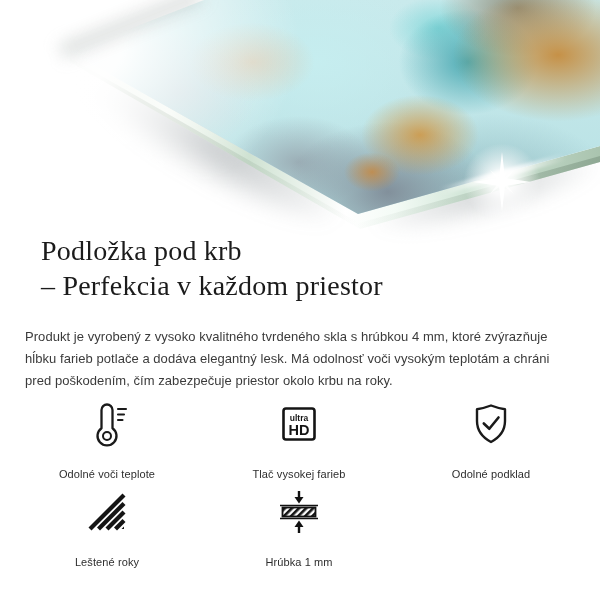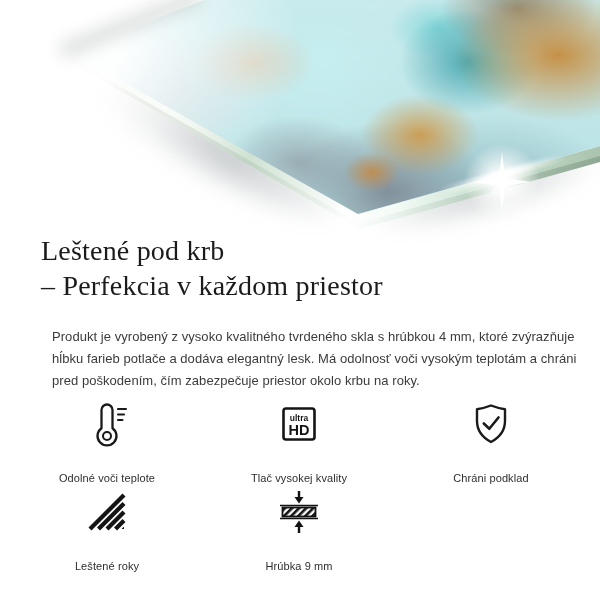--- a/index.html
+++ b/index.html
@@ -47,29 +47,29 @@
       background:linear-gradient(90deg,rgba(255,255,255,0) 0%,#ffffff 48%,rgba(255,255,255,0) 100%);
       transform:rotate(-15.5deg);filter:blur(1.5px);}
   .sparkle-glow{position:absolute;left:462px;top:142px;width:80px;height:80px;
       background:radial-gradient(circle,rgba(255,255,255,1) 0%,rgba(255,255,255,.85) 22%,rgba(255,255,255,0) 68%);}
   .sparkle{position:absolute;left:467px;top:147px;}
 
   
   .title{position:absolute;left:41px;top:233px;
       font-family:"Liberation Serif","DejaVu Serif",serif;
       font-size:28px;line-height:35px;color:#1b1b1b;font-weight:400;letter-spacing:.2px;}
-  .desc{position:absolute;left:52px;top:313px;width:532px;
+  .desc{position:absolute;left:25px;top:313px;width:532px;
       font-size:13px;line-height:22px;color:#3b3b3b;letter-spacing:.05px;}
 
   
   .features{position:absolute;left:11px;top:398px;width:576px;
       display:grid;grid-template-columns:repeat(3,192px);}
-  .feature{height:88px;display:flex;flex-direction:column;align-items:center;padding-top:2px;box-sizing:border-box;gap:16px;}
+  .feature{height:88px;display:flex;flex-direction:column;align-items:center;padding-top:2px;box-sizing:border-box;}
   .feature .icn{width:48px;height:48px;display:flex;align-items:center;justify-content:center;}
-  .feature .lbl{margin-top:8px;font-size:11px;color:#2e2e2e;letter-spacing:.1px;}
+  .feature .lbl{margin-top:20px;font-size:11px;color:#2e2e2e;letter-spacing:.1px;}
   svg{display:block;}
 </style>
 </head>
 <body>
 
 <div class="page">
 
   <div class="hero">
     <div class="shadow-left"></div>
     <div class="shadow-right"></div>
@@ -80,21 +80,21 @@
     <div class="corner-shade"></div>
     <div class="sparkle-streak"></div>
     <div class="sparkle-glow"></div>
     <svg class="sparkle" width="70" height="70" viewBox="0 0 70 70">
       <path d="M35,5 L38,31 L64,35 L38,39 L35,65 L32,39 L6,35 L32,31 Z" fill="#ffffff" opacity=".95"></path>
       <path d="M35,18 L37,33 L52,35 L37,37 L35,52 L33,37 L18,35 L33,33 Z" fill="#ffffff" opacity=".7" transform="rotate(45 35 35)"></path>
     </svg>
   </div>
 
   <div class="title">
-    <div>Leštené pod krb</div>
+    <div>Podložka pod krb</div>
     <div>– Perfekcia v každom priestor</div>
   </div>
 
   <p class="desc">Produkt je vyrobený z vysoko kvalitného tvrdeného skla s hrúbkou 4 mm, ktoré zvýrazňuje hĺbku farieb potlače a dodáva elegantný lesk. Má odolnosť voči vysokým teplotám a chráni pred poškodením, čím zabezpečuje priestor okolo krbu na roky.</p>
 
   <div class="features">
 
     <div class="feature">
       <span class="icn">
         <svg width="48" height="48" viewBox="0 0 48 48" fill="none" stroke="#1a1a1a">
@@ -107,31 +107,31 @@
     </div>
 
     <div class="feature">
       <span class="icn">
         <svg width="48" height="48" viewBox="0 0 48 48">
           <rect x="8.5" y="8.5" width="31" height="31" rx="2.5" fill="none" stroke="#141414" stroke-width="2.6"></rect>
           <text x="24" y="21" text-anchor="middle" font-family="Liberation Sans, sans-serif" font-size="8.5" font-weight="700" fill="#141414">ultra</text>
           <text x="24" y="35" text-anchor="middle" font-family="Liberation Sans, sans-serif" font-size="14.5" font-weight="800" fill="#141414">HD</text>
         </svg>
       </span>
-      <span class="lbl">Tlač vysokej kvality</span>
+      <span class="lbl">Tlač vysokej farieb</span>
     </div>
 
     <div class="feature">
       <span class="icn">
         <svg width="48" height="48" viewBox="0 0 48 48" fill="none" stroke="#1a1a1a">
           <path d="M24,5.5 C28.5,7.3 33.2,8.4 38,9.2 L38,21 C38,31 32.5,37.4 24,42 C15.5,37.4 10,31 10,21 L10,9.2 C14.8,8.4 19.5,7.3 24,5.5 Z" stroke-width="2.4" stroke-linejoin="round"></path>
           <path d="M16.8,23.5 L22.3,28.8 L31.5,17.5" stroke-width="2.6" stroke-linecap="round" stroke-linejoin="round"></path>
         </svg>
       </span>
-      <span class="lbl">Chráni podklad</span>
+      <span class="lbl">Odolné podklad</span>
     </div>
 
 
     <div class="feature">
       <span class="icn">
         <svg width="48" height="48" viewBox="0 0 48 48" stroke="#151515">
           <path d="M7,41 L41,7" stroke-width="4.2" fill="none"></path>
           <path d="M15.5,41 L41,15.5" stroke-width="4.2" fill="none"></path>
           <path d="M24,41 L41,24" stroke-width="4.2" fill="none"></path>
           <path d="M32.5,41 L41,32.5" stroke-width="4.2" fill="none"></path>
@@ -150,17 +150,17 @@
             </pattern>
           </defs>
           <path d="M5,17.5 H43 M5,30.5 H43" stroke="#111" stroke-width="1.5"></path>
           <rect x="7.5" y="19.5" width="33" height="9" fill="url(#hatchp)" stroke="#111" stroke-width="1.8"></rect>
           <path d="M24,3 V9.5" stroke="#111" stroke-width="2.4"></path>
           <path d="M19.5,9 L28.5,9 L24,15.5 Z" fill="#111"></path>
           <path d="M24,45 V38.5" stroke="#111" stroke-width="2.4"></path>
           <path d="M19.5,39 L28.5,39 L24,32.5 Z" fill="#111"></path>
         </svg>
       </span>
-      <span class="lbl">Hrúbka 9 mm</span>
+      <span class="lbl">Hrúbka 1 mm</span>
     </div>
 
   </div>
 </div>
 
 </body></html>

